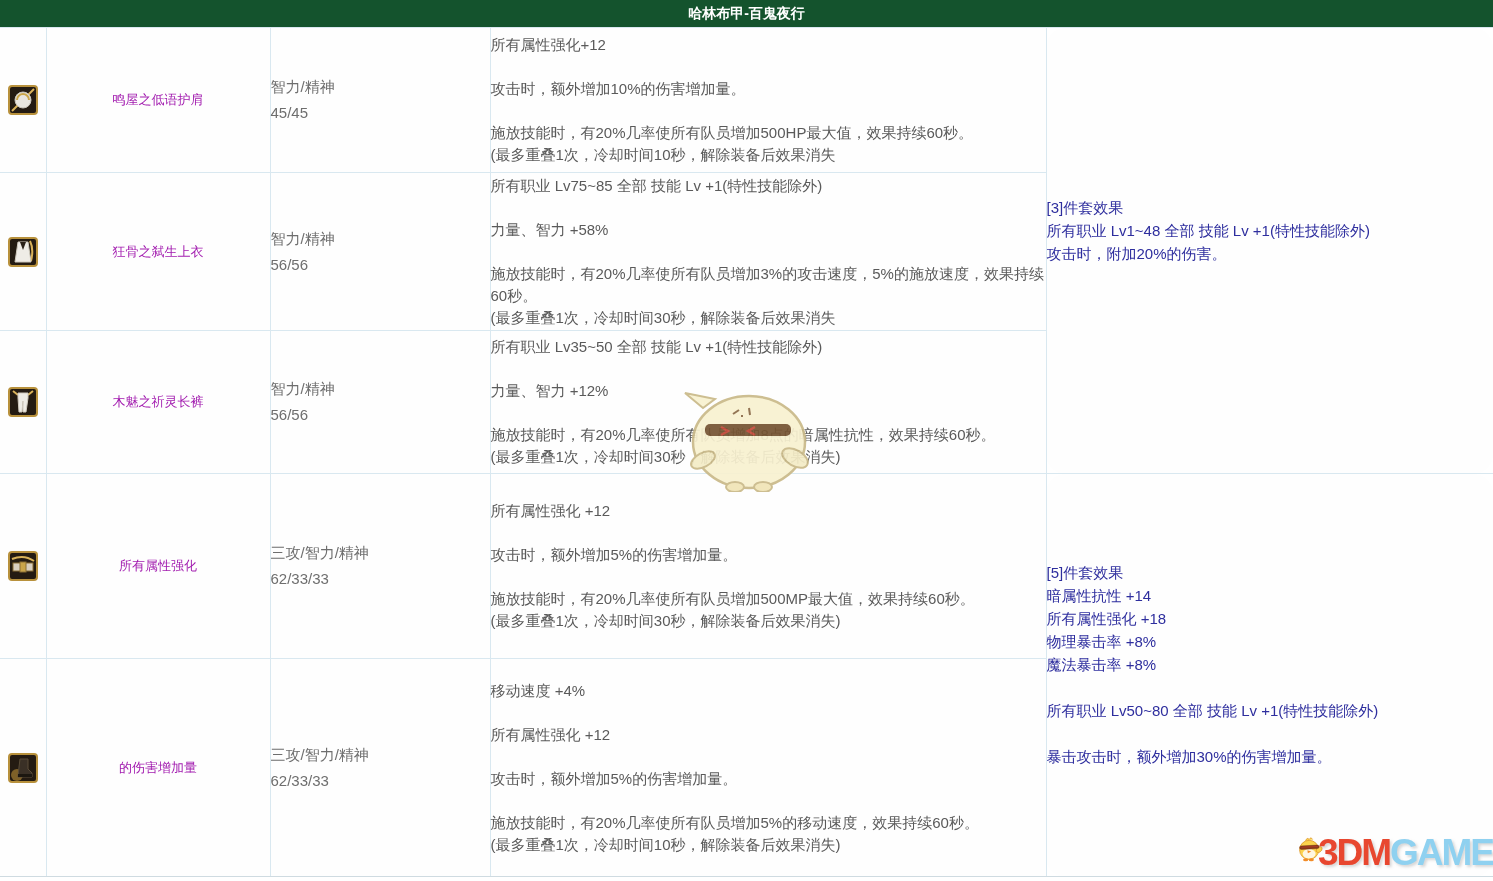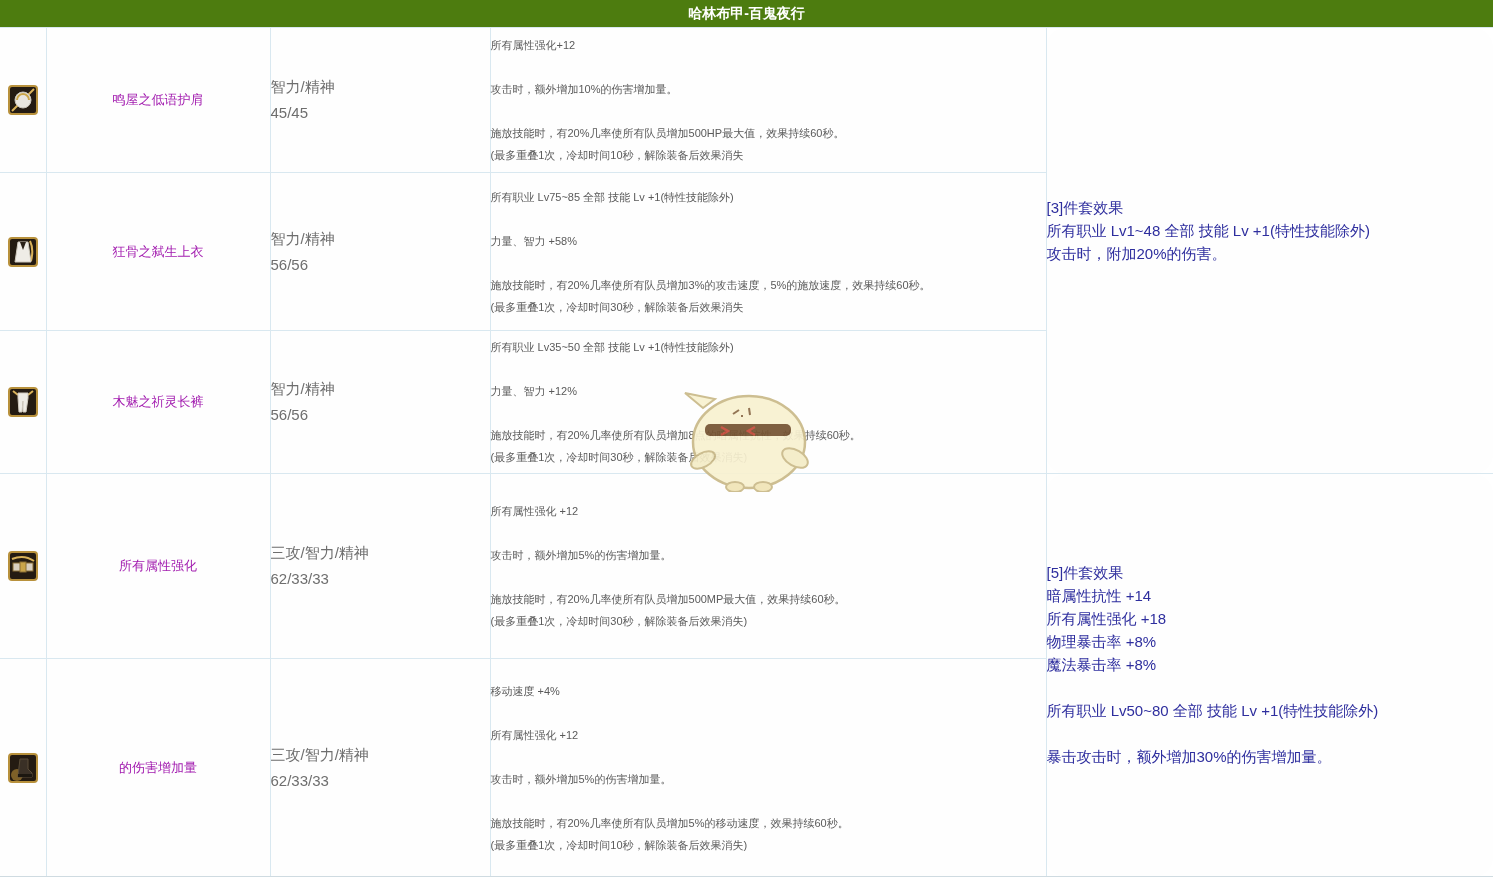--- a/index.html
+++ b/index.html
@@ -1,29 +1,29 @@
 <!DOCTYPE html>
 <html><head>
 <meta charset="utf-8">
 <style>
   html,body{margin:0;padding:0;background:#fff;}
   body{width:1493px;height:881px;overflow:hidden;font-family:"Liberation Sans",sans-serif;position:relative;}
   .stage{position:relative;width:1493px;height:881px;background:#fff;}
 
   table.gear{border-collapse:collapse;table-layout:fixed;width:1493px;position:absolute;top:0;left:0;}
-  table.gear th{background:#4d7c0f;color:#fff;font-size:14px;font-weight:bold;height:27px;border:0;text-align:center;padding:0;}
+  table.gear th{background:#14532d;color:#fff;font-size:14px;font-weight:bold;height:27px;border:0;text-align:center;padding:0;}
   table.gear td{border:1px solid #d9e8f0;padding:0;vertical-align:middle;background:#fefefe;}
   table.gear tr td:first-child{border-left:0;}
   table.gear tr td.setcell{border-right:0;}
   table.gear tr:last-child td{border-bottom:0;margin-top:32px;}
 
   td.iconcell{text-align:center;}
   td.namecell{text-align:center;color:#a21caf;font-size:13px;}
   td.statcell{color:#6e6e6e;font-size:15px;line-height:26px;white-space:pre-line;}
-  td.fxcell{color:#5a5a5a;font-size:11px;line-height:22px;white-space:pre-line;padding:4px 8px 4px 5px;text-align:left;}
+  td.fxcell{color:#5a5a5a;font-size:15px;line-height:22px;white-space:pre-line;padding:4px 8px 4px 5px;text-align:left;}
   td.setcell{color:#2e2e9e;font-size:15px;line-height:23px;white-space:pre-line;padding:0 10px 0 7px;text-align:left;vertical-align:middle;border-radius:20px;}
   td.setcell.s3{padding-bottom:40px;}
   td.setcell.s5{padding-bottom:22px;}
 
   .bottomline{position:absolute;left:0;top:876px;width:1493px;height:1px;background:#cfdbe1;}
 
   .mascot-watermark{position:absolute;left:683px;top:386px;width:130px;height:106px;opacity:.92;pointer-events:none;}
   .logo{position:absolute;left:1297px;top:820px;width:196px;height:58px;display:flex;align-items:center;}
   .logo .txt{font-size:37px;font-weight:900;letter-spacing:-2px;line-height:1;margin-left:-6px;margin-top:6px;
              text-shadow:2px 2px 3px rgba(140,140,140,.35);}
@@ -175,14 +175,28 @@
   <ellipse cx="52" cy="101" rx="9" ry="5" fill="#f0e4b6" stroke="#c9b988" stroke-width="2"></ellipse>
   <ellipse cx="80" cy="101" rx="9" ry="5" fill="#f0e4b6" stroke="#c9b988" stroke-width="2"></ellipse>
   <rect x="22" y="38" width="86" height="12" rx="5" fill="#6e4a28" opacity="0.95"></rect>
   <path d="M38,41 l7,4 l-7,4" fill="none" stroke="#c64a3a" stroke-width="2.5"></path>
   <path d="M72,41 l-7,4 l7,4" fill="none" stroke="#c64a3a" stroke-width="2.5"></path>
   <path d="M50,28 l6,-4" stroke="#8a6a46" stroke-width="2" fill="none"></path>
   <path d="M66,22 l1,7" stroke="#8a6a46" stroke-width="2" fill="none"></path>
   <path d="M58,30 l2,0" stroke="#8a6a46" stroke-width="2" fill="none"></path>
 </svg>
 
-
+<div class="logo">
+  <svg width="62" height="58" viewBox="0 0 62 58">
+    <path d="M20,10 q3,-9 8,-3 q4,-7 8,0" fill="#fcd34d" stroke="#e09b2d" stroke-width="2"></path>
+    <circle cx="28" cy="31" r="22" fill="#fcd34d" stroke="#e09b2d" stroke-width="2"></circle>
+    <ellipse cx="28" cy="40" rx="15" ry="11" fill="#fff7e2"></ellipse>
+    <path d="M46,26 q15,-7 11,6 q-7,9 -13,2 Z" fill="#fcd34d" stroke="#e09b2d" stroke-width="2"></path>
+    <rect x="6" y="21" width="45" height="8" rx="4" fill="#8a3a1c" stroke="#6b2a12" stroke-width="1" transform="rotate(-3 28 25)"></rect>
+    <path d="M10,25 l38,-2" stroke="#c0392b" stroke-width="1.5"></path>
+    <path d="M24,32 l9,3 l-8,4 Z" fill="#f28c28"></path>
+    <ellipse cx="20" cy="54" rx="6" ry="3.5" fill="#f28c28"></ellipse>
+    <ellipse cx="33" cy="54" rx="6" ry="3.5" fill="#f28c28"></ellipse>
+  </svg>
+  <div class="txt"><span class="t3dm">3DM</span><span class="tgame">GAME</span></div>
 </div>
 
+</div>
+
 </body></html>

